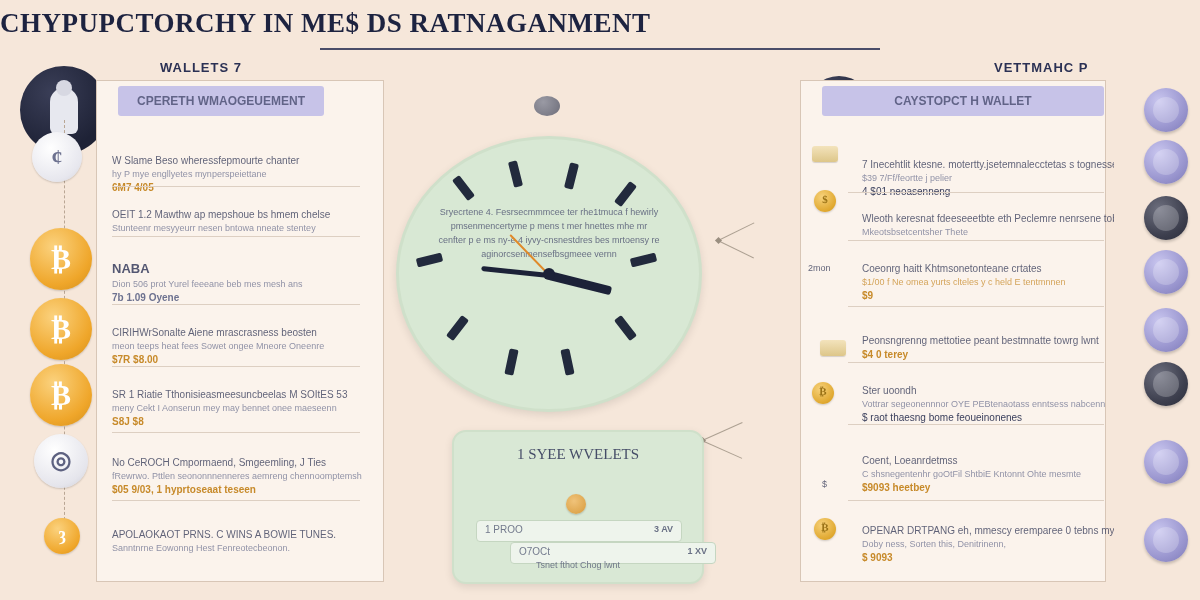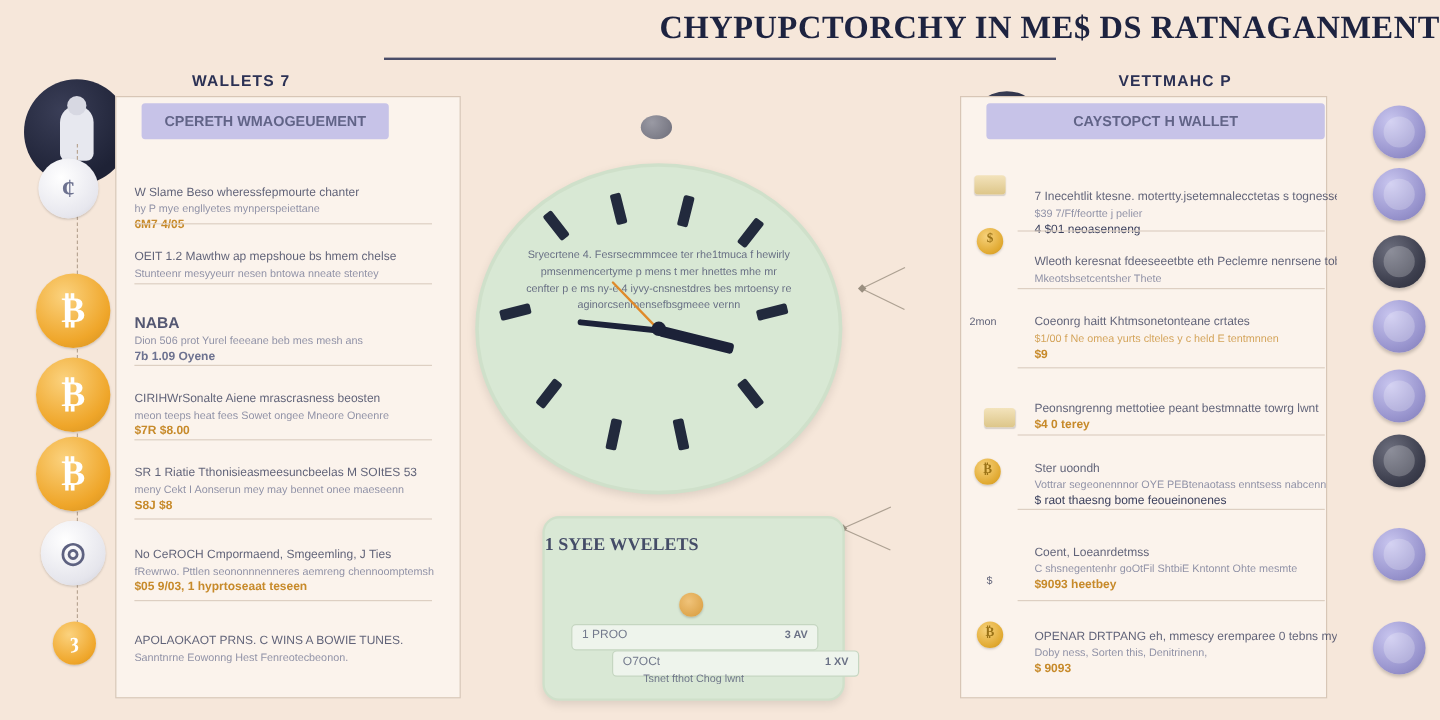--- a/index.html
+++ b/index.html
@@ -14,21 +14,21 @@
     background: #f6e7da;
     overflow: hidden;
     font-family: "Liberation Sans", sans-serif;
   }
   
   .title {
     position: absolute;
     top: 8px;
     left: 0;
     width: 1200px;
-    text-align: right;
+    text-align: left;
     font-size: 27px;
     font-weight: bold;
     letter-spacing: 0.5px;
     color: #1d2340;
     font-family: "Liberation Serif", serif;
   }
   .title-rule {
     position: absolute;
     top: 48px;
     left: 320px;
@@ -39,21 +39,21 @@
   }
   
   .col-head {
     position: absolute;
     font-size: 13px;
     font-weight: bold;
     color: #2b3154;
     letter-spacing: 1px;
   }
   .col-head.left  { top: 60px; left: 160px; }
-  .col-head.right { top: 60px; left: 932px; }
+  .col-head.right { top: 60px; left: 994px; }
 
   
   .panel {
     position: absolute;
     top: 80px;
     height: 500px;
     background: #fbf3ec;
     border: 1px solid #d8c6b6;
   }
   .panel.left  { left: 96px;  width: 286px; }
@@ -213,23 +213,23 @@
     width: 248px;
     height: 150px;
     background: #d9e8d5;
     border: 2px solid #cfe0ca;
     border-radius: 14px;
     box-shadow: 0 3px 8px rgba(0,0,0,0.10);
   }
   .card-title {
     position: absolute;
     left: 0; top: 14px; width: 100%;
-    text-align: left;
+    text-align: center;
     font-size: 15px;
-    font-weight: bold;
+    font-weight: normal;
     color: #2b3154;
     font-family: "Liberation Serif", serif;
     opacity: 0.85;
   }
   .card-row {
     position: absolute;
     left: 22px;
     width: 204px;
     height: 20px;
     background: #eef4ec;

